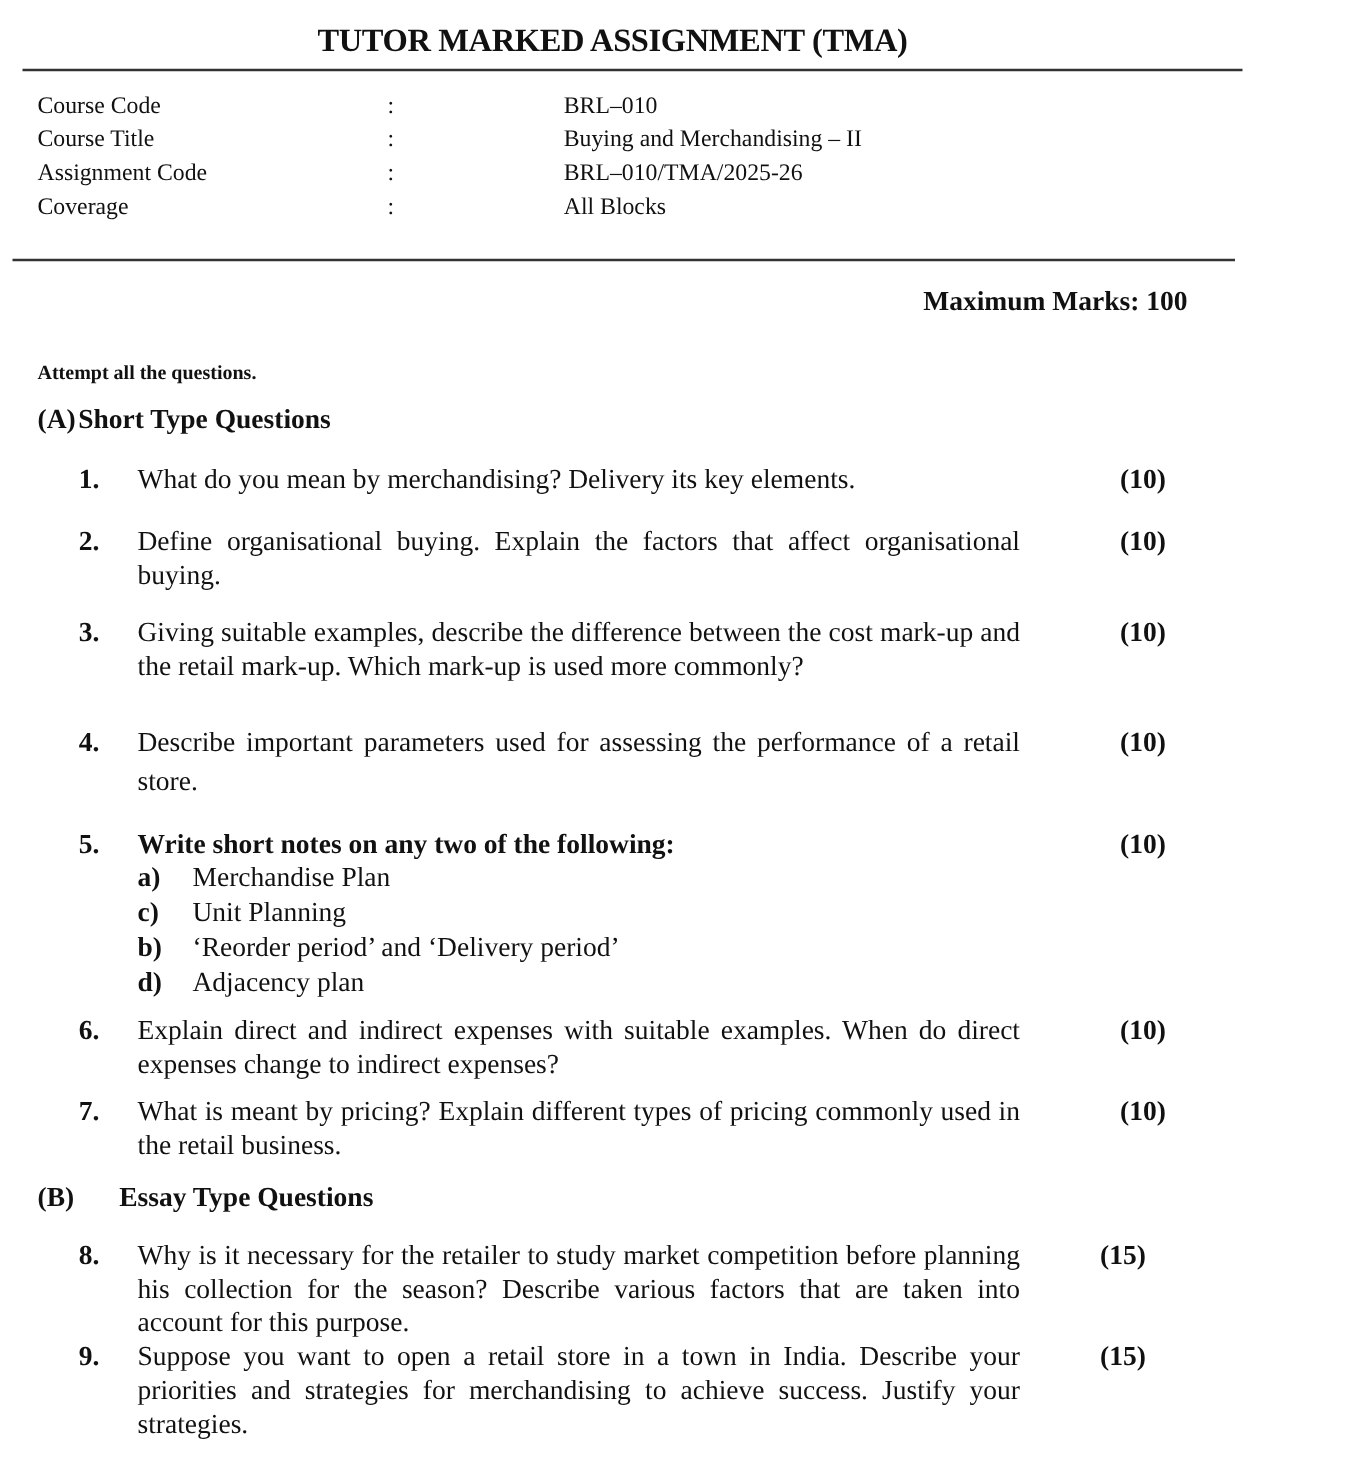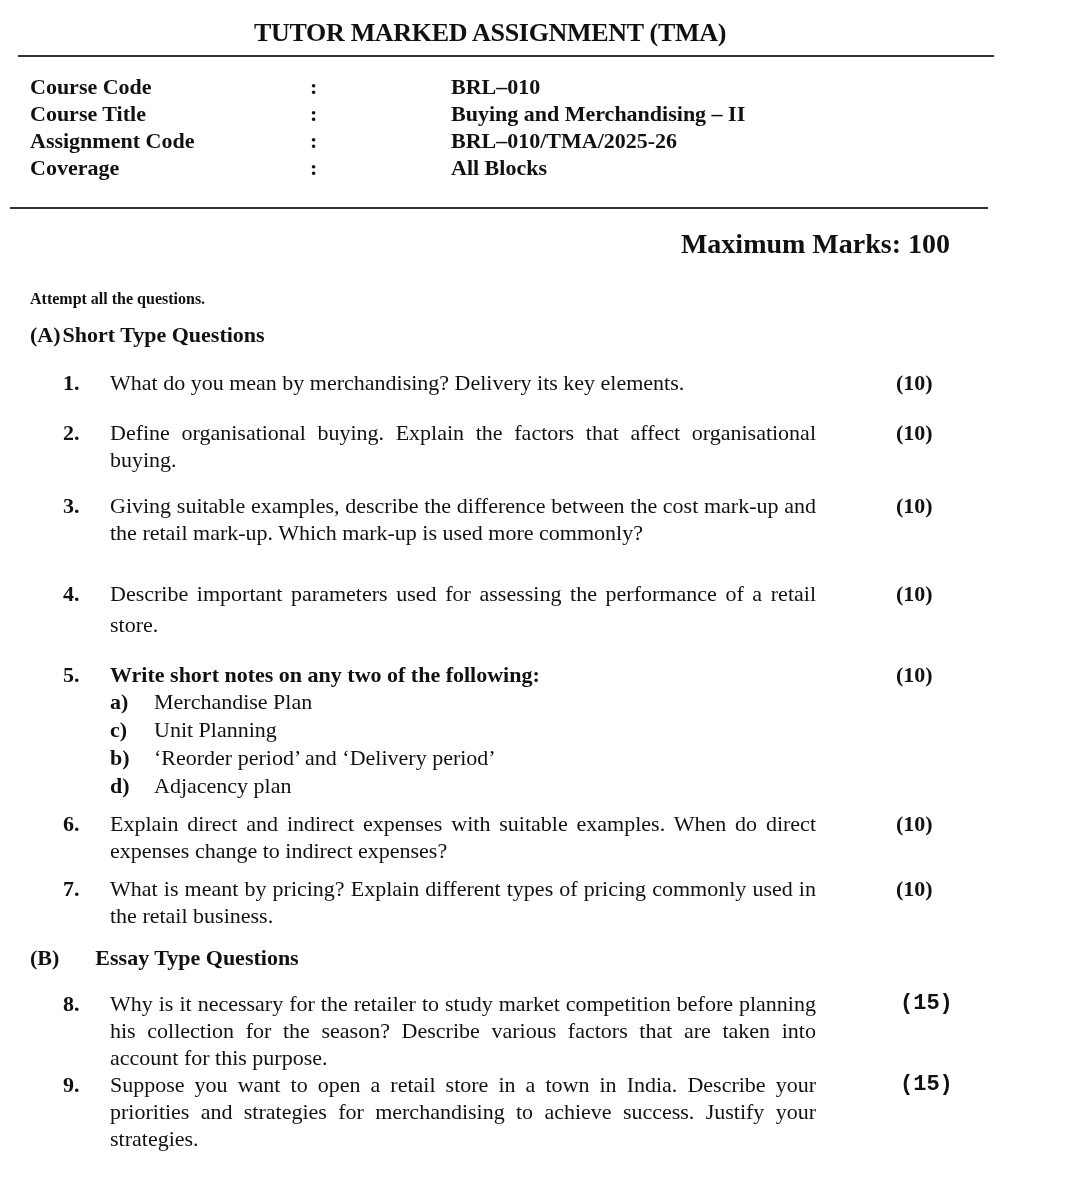--- a/index.html
+++ b/index.html
@@ -7,39 +7,39 @@
     width: 1080px; height: 1178px; position: relative; overflow: hidden;
     font-family: "Liberation Serif", "DejaVu Serif", serif; color: #111;
   }
   .title {
     position: absolute; top: 18px; left: 0; width: 980px; text-align: center;
     font-size: 26px; font-weight: bold; letter-spacing: -0.3px; font-family: Liberation Serif, serif;
   }
   .rule { position: absolute; height: 2px; background: #333; }
   .rule1 { top: 55px; left: 18px; width: 976px; }
   .rule2 { top: 207px; left: 10px; width: 978px; }
-  .meta { position: absolute; top: 74px; left: 30px; font-size: 22px; font-weight: bold; }
+  .meta { position: absolute; top: 74px; left: 30px; font-size: 19px; font-weight: normal; }
   .meta-row { height: 27px; position: relative; width: 800px; }
   .meta-label { position: absolute; left: 0; }
   .meta-colon { position: absolute; left: 280px; }
   .meta-value { position: absolute; left: 421px; }
-  .max-marks { position: absolute; top: 228px; right: 130px; font-size: 28px; font-weight: bold; }
+  .max-marks { position: absolute; top: 228px; right: 130px; font-size: 22px; font-weight: bold; }
   .instruction { position: absolute; top: 290px; left: 30px; font-size: 16px; font-weight: bold; }
   .section { position: absolute; left: 30px; font-size: 22px; font-weight: bold; }
   .section .sec-letter { display: inline-block; }
   .secA { top: 322px; }
   .secA .sec-title { margin-left: 2px; }
   .secB { top: 945px; }
   .secB .sec-title { margin-left: 36px; margin-top: 12px; }
   .q { position: absolute; left: 0; width: 1080px; font-size: 22px; line-height: 27px; }
   .q-num { position: absolute; left: 63px; font-weight: bold; }
   .q-text { position: absolute; left: 110px; width: 706px; text-align: justify; }
   .q-text.bold { font-weight: bold; }
   .q-marks { position: absolute; left: 896px; font-weight: bold; }
-  .q-marks.wide { left: 900px; font-family: Liberation Mono, monospace; }
+  .q-marks.wide { left: 880px; }
   .sub { display: block; font-weight: normal; line-height: 28px; }
   .sub-letter { display: inline-block; width: 44px; font-weight: bold; }
   .loose { line-height: 31px; }
 </style>
 </head>
 <body>
 
 <div class="title">TUTOR MARKED ASSIGNMENT (TMA)</div>
 <div class="rule rule1"></div>
 

